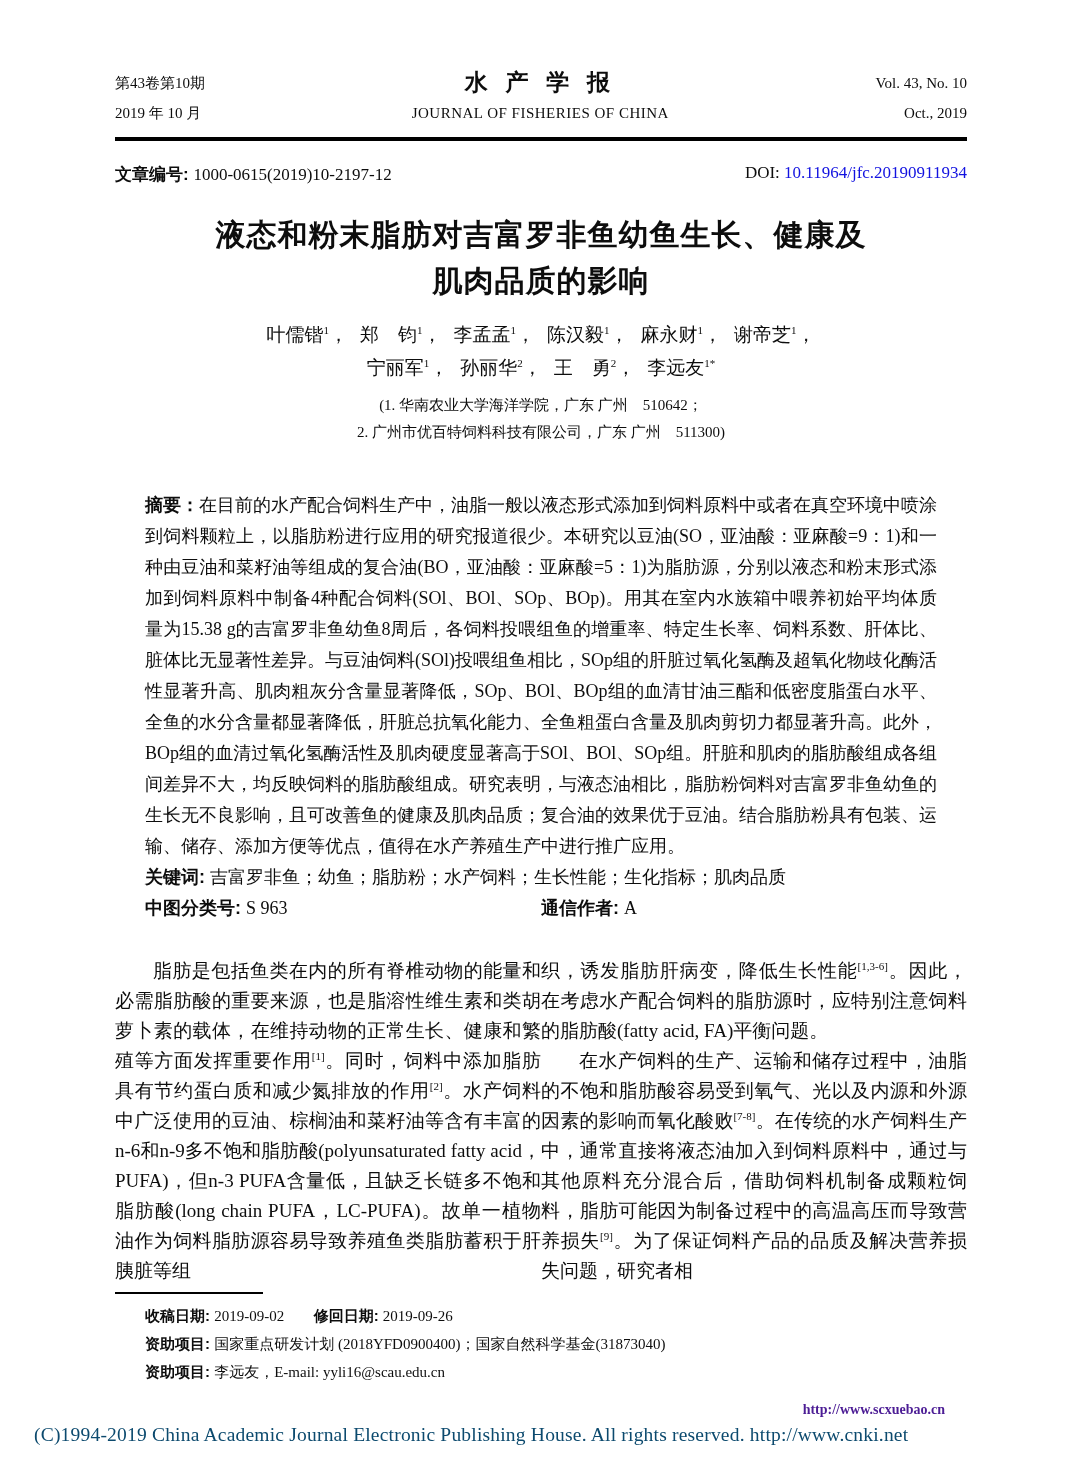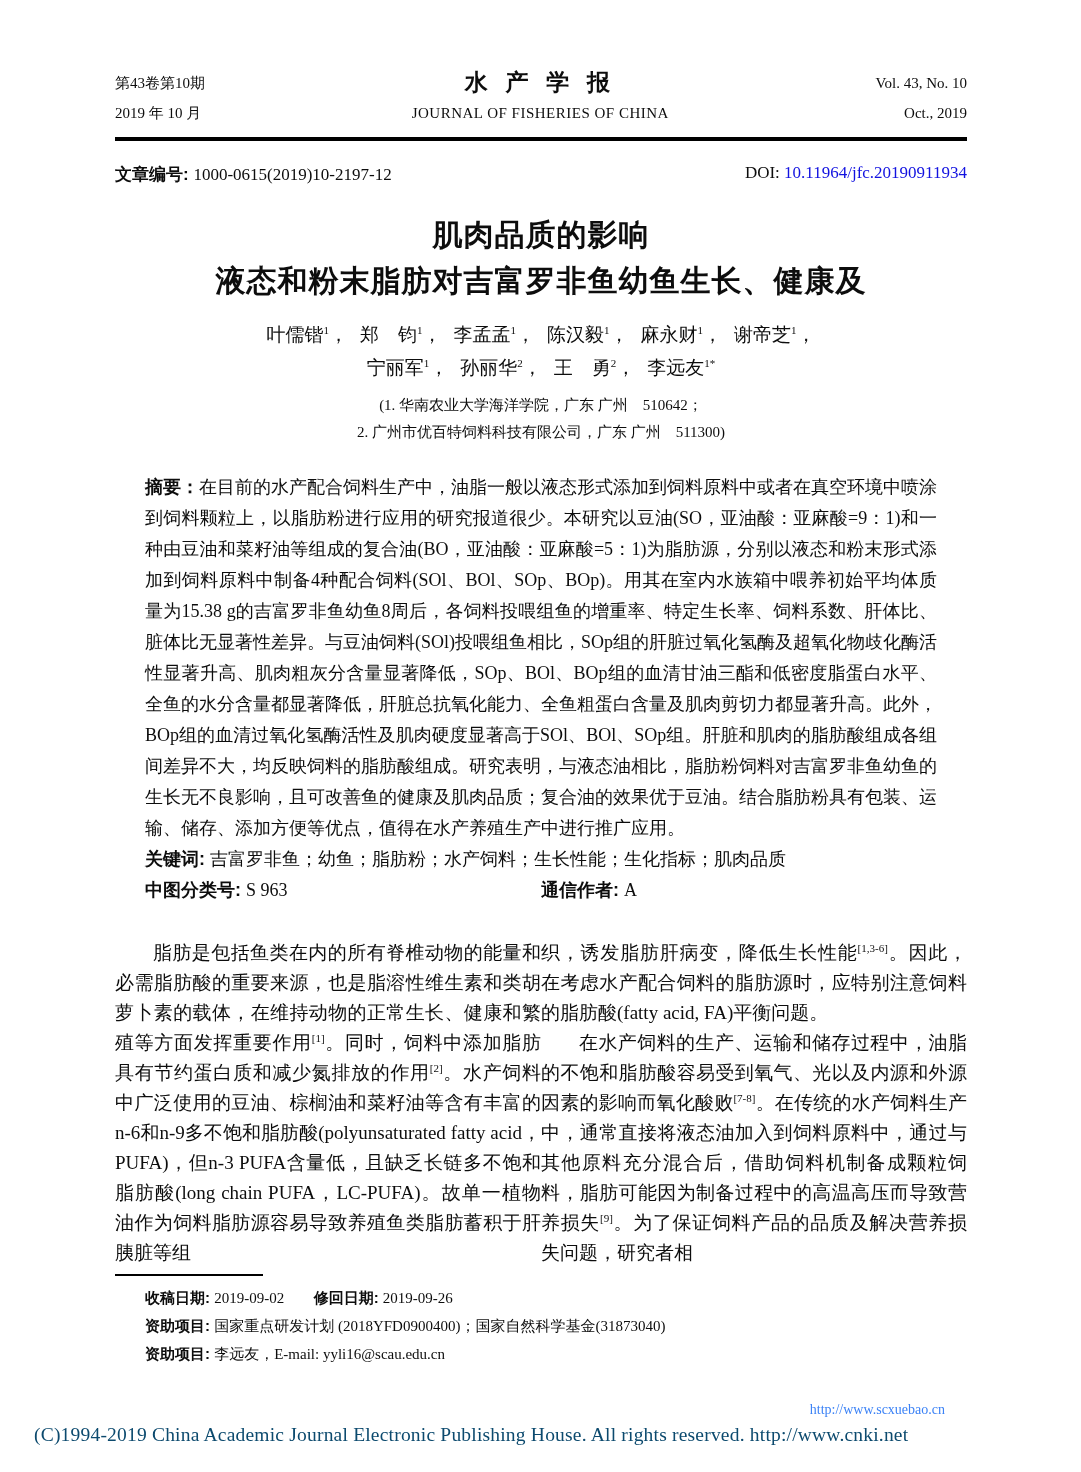--- a/index.html
+++ b/index.html
@@ -33,40 +33,40 @@
 
   
   .title { margin-top: 26px; text-align: center; font-family: "Liberation Sans", "DejaVu Sans", sans-serif; font-weight: bold; font-size: 30px; line-height: 46px; letter-spacing: 1px; }
   .authors { margin-top: 14px; text-align: center; font-size: 19px; line-height: 33px; }
   .author { margin-right: 12px; }
   .author:last-child { margin-right: 0; }
   .authors sup, .rich sup { font-size: 11px; vertical-align: super; line-height: 0; }
   .affils { margin-top: 8px; text-align: center; font-size: 15px; line-height: 27px; }
 
   
-  .abstract-block { margin: 26px 30px 0 30px; font-size: 18px; line-height: 31px; text-align: justify; }
+  .abstract-block { margin: 44px 30px 0 30px; font-size: 18px; line-height: 31px; text-align: justify; }
   .abstract-block .lbl { font-size: 18px; }
   .kw-row { margin-top: 0; }
   .clc-row { display: flex; }
   .clc-left { width: 50%; }
 
   
   .columns { display: flex; margin-top: 32px; font-size: 19px; line-height: 30px; text-align: justify; }
   .col { flex: 1; min-width: 0; }
   .col p { margin: 0; }
   .col p.indent { text-indent: 2em; }
   .col sup { font-size: 11px; }
 
   
   .footnote-divider { width: 148px; border: 0; border-top: 2px solid #000; margin-top: 6px; }
   .footnotes { margin-top: 8px; padding-left: 30px; font-size: 15px; line-height: 27px; }
   .footnotes .lbl { font-size: 15px; }
 
   
-  .scx-link { position: absolute; right: 136px; bottom 54px; bottom: 54px; font-size: 14px; color: #3b82f6; text-decoration: none; font-family: "Liberation Serif", serif; }
+  .scx-link { position: absolute; right: 136px; bottom 54px; bottom: 54px; font-size: 14px; color: #4c1d95; text-decoration: none; font-family: "Liberation Serif", serif; font-weight: bold; }
   .copyright { position: absolute; left: 34px; bottom: 26px; font-size: 19.5px; color: #0c4a6e; letter-spacing: 0.2px; white-space: nowrap; }
 </style>
 </head>
 <body>
 
 <div class="page">
   <div class="content">
 
     <header class="jheader">
       <div class="jh-left">
@@ -88,22 +88,22 @@
     <div class="meta-row">
       <div>
         <span class="lbl">文章编号: </span><span>1000-0615(2019)10-2197-12</span>
       </div>
       <div>
         <span>DOI: </span><a href="#" class="doi-link">10.11964/jfc.20190911934</a>
       </div>
     </div>
 
     <h1 class="title">
+      <div>液态和粉末脂肪对吉富罗非鱼幼鱼生长、健康及</div>
       <div>肌肉品质的影响</div>
-      <div>液态和粉末脂肪对吉富罗非鱼幼鱼生长、健康及</div>
     </h1>
 
     <div class="authors">
       <div><span class="author">叶儒锴<sup>1</sup>，</span><span class="author">郑　钧<sup>1</sup>，</span><span class="author">李孟孟<sup>1</sup>，</span><span class="author">陈汉毅<sup>1</sup>，</span><span class="author">麻永财<sup>1</sup>，</span><span class="author">谢帝芝<sup>1</sup>，</span></div>
       <div><span class="author">宁丽军<sup>1</sup>，</span><span class="author">孙丽华<sup>2</sup>，</span><span class="author">王　勇<sup>2</sup>，</span><span class="author">李远友<sup>1*</sup></span></div>
     </div>
 
     <div class="affils">
       <div>(1. 华南农业大学海洋学院，广东 广州　510642；</div>
       <div>2. 广州市优百特饲料科技有限公司，广东 广州　511300)</div>

